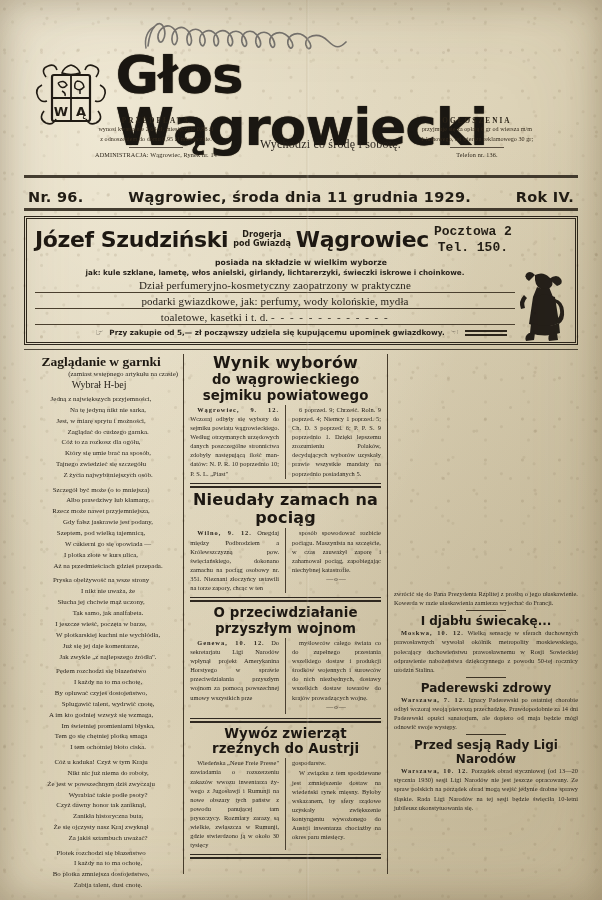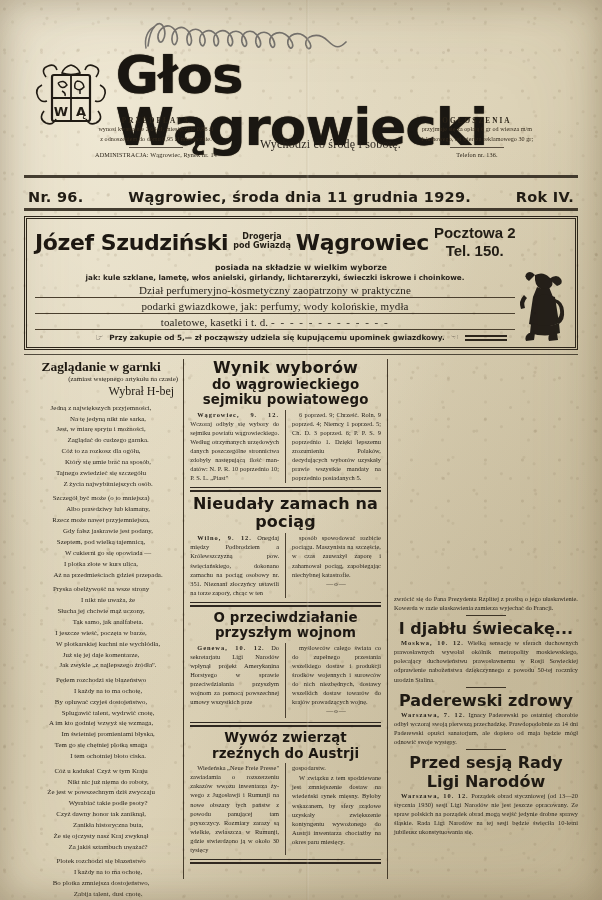--- a/index.html
+++ b/index.html
@@ -70,21 +70,21 @@
     padding:4px 4px 3px;font-family:"DejaVu Sans",sans-serif;font-weight:bold;font-size:14.5px;
     letter-spacing:.3px;color:#211c14;margin-top:7px;}
   .dateline .mid{font-size:14.5px;}
 
   
   .adbox{border:3px double #2c251b;margin-top:5px;padding:5px 8px 5px;position:relative;background:transparent;}
   .ad-r1{display:flex;align-items:center;gap:5px;}
   .ad-name{font-family:"DejaVu Sans",sans-serif;font-weight:bold;font-size:22px;letter-spacing:-.4px;color:#1d1812;}
   .ad-drog{font-family:"DejaVu Sans",sans-serif;font-weight:bold;font-size:8px;line-height:1.12;text-align:center;color:#221d15;}
   .ad-city{font-family:"DejaVu Sans",sans-serif;font-weight:bold;font-size:22px;letter-spacing:-.4px;color:#1d1812;}
-  .ad-addr{font-family:Liberation Sans, sans-serif;font-weight:bold;font-size:15px;line-height:1.2;text-align:center;color:#221d15;}
+  .ad-addr{font-family:Liberation Mono, monospace;font-weight:bold;font-size:13px;line-height:1.2;text-align:center;color:#221d15;}
   .ad-sub{text-align:center;font-family:"DejaVu Sans",sans-serif;font-weight:bold;font-size:7.6px;margin:3px 0 1px;letter-spacing:.1px;}
   .ad-big{font-family:"DejaVu Sans",sans-serif;font-weight:bold;font-size:27px;letter-spacing:1.5px;
     text-align:center;color:#1c1711;margin:1px 0 3px;padding-right:52px;}
   .ad-list{font-family:"DejaVu Sans",sans-serif;font-weight:bold;font-size:7.2px;text-align:center;padding-right:52px;letter-spacing:0;}
   .ad-lines{padding-right:52px;margin-top:2px;}
   .ad-line{font-size:11px;text-align:center;border-bottom:1px solid #4a3f2e;padding-bottom:1px;margin-bottom:2px;letter-spacing:.1px;}
   .ad-foot{display:flex;align-items:center;justify-content:center;gap:6px;margin-top:3px;font-family:"DejaVu Sans",sans-serif;font-weight:bold;font-size:7.3px;}
   .ad-fig{position:absolute;right:8px;top:52px;width:52px;height:74px;}
   .hand{font-size:9px;line-height:1;}
   .dashes{letter-spacing:1.5px;}
@@ -94,23 +94,23 @@
   .col{position:relative;}
   .col1{width:160px;padding-right:5px;}
   .col2{width:198px;padding:0 6px;border-left:1px solid #463c2c;border-right:1px solid #463c2c;}
   .col3{width:191px;padding-left:6px;}
 
   .hl-big{font-family:"DejaVu Sans",sans-serif;font-weight:bold;font-size:16px;text-align:center;
     letter-spacing:.2px;color:#1d1812;line-height:1.12;}
   .hl-big2{font-family:"DejaVu Sans",sans-serif;font-weight:bold;font-size:13.4px;text-align:center;
     letter-spacing:.1px;color:#1d1812;line-height:1.15;}
   .hl-serif{font-family:"Liberation Serif",serif;font-weight:bold;font-size:13.5px;text-align:center;color:#1d1812;}
-  .hl-small{font-family:"DejaVu Sans",sans-serif;font-weight:bold;font-size:16px;text-align:center;color:#201b14;}
+  .hl-small{font-family:"DejaVu Sans",sans-serif;font-weight:bold;font-size:12px;text-align:center;color:#201b14;}
   .subhead{font-size:7px;text-align:right;line-height:1.3;}
-  .byline{font-size:12px;text-align:right;padding-right:4px;}
+  .byline{font-size:10px;text-align:center;padding-right:4px;}
 
   .poem{font-size:6.9px;line-height:1.58;text-align:center;letter-spacing:.02px;}
   .poem .ind{padding-left:14px;}
   .stz{margin:3.5px 0;}
 
   .news{font-size:6.4px;line-height:1.42;text-align:justify;letter-spacing:.02px;}
   .news p{margin:0 0 1px;text-indent:7px;}
   .news .lead{font-weight:bold;letter-spacing:1px;}
   .two{display:flex;gap:6px;}
   .two > div{flex:1;}

